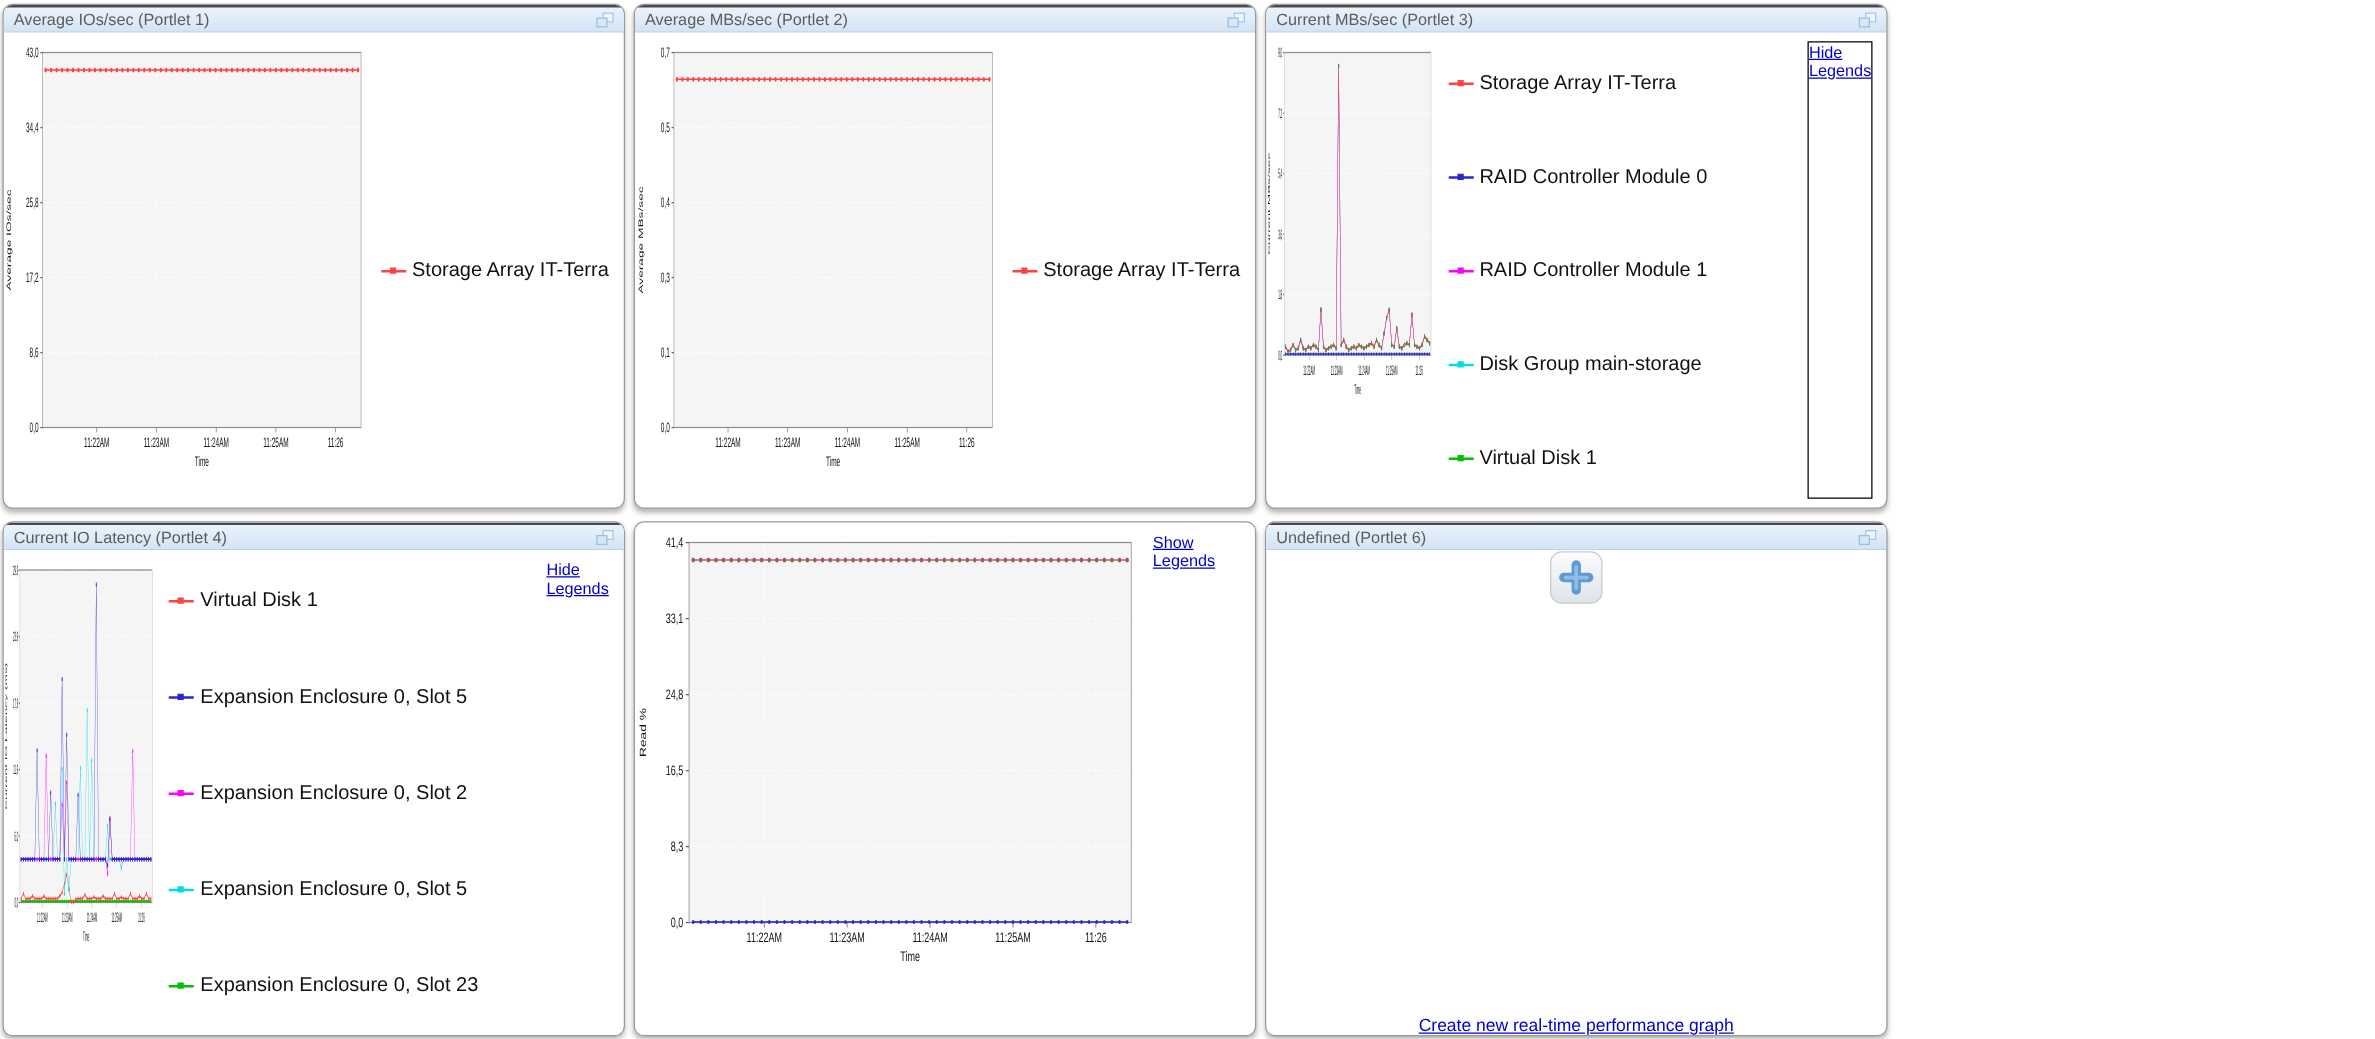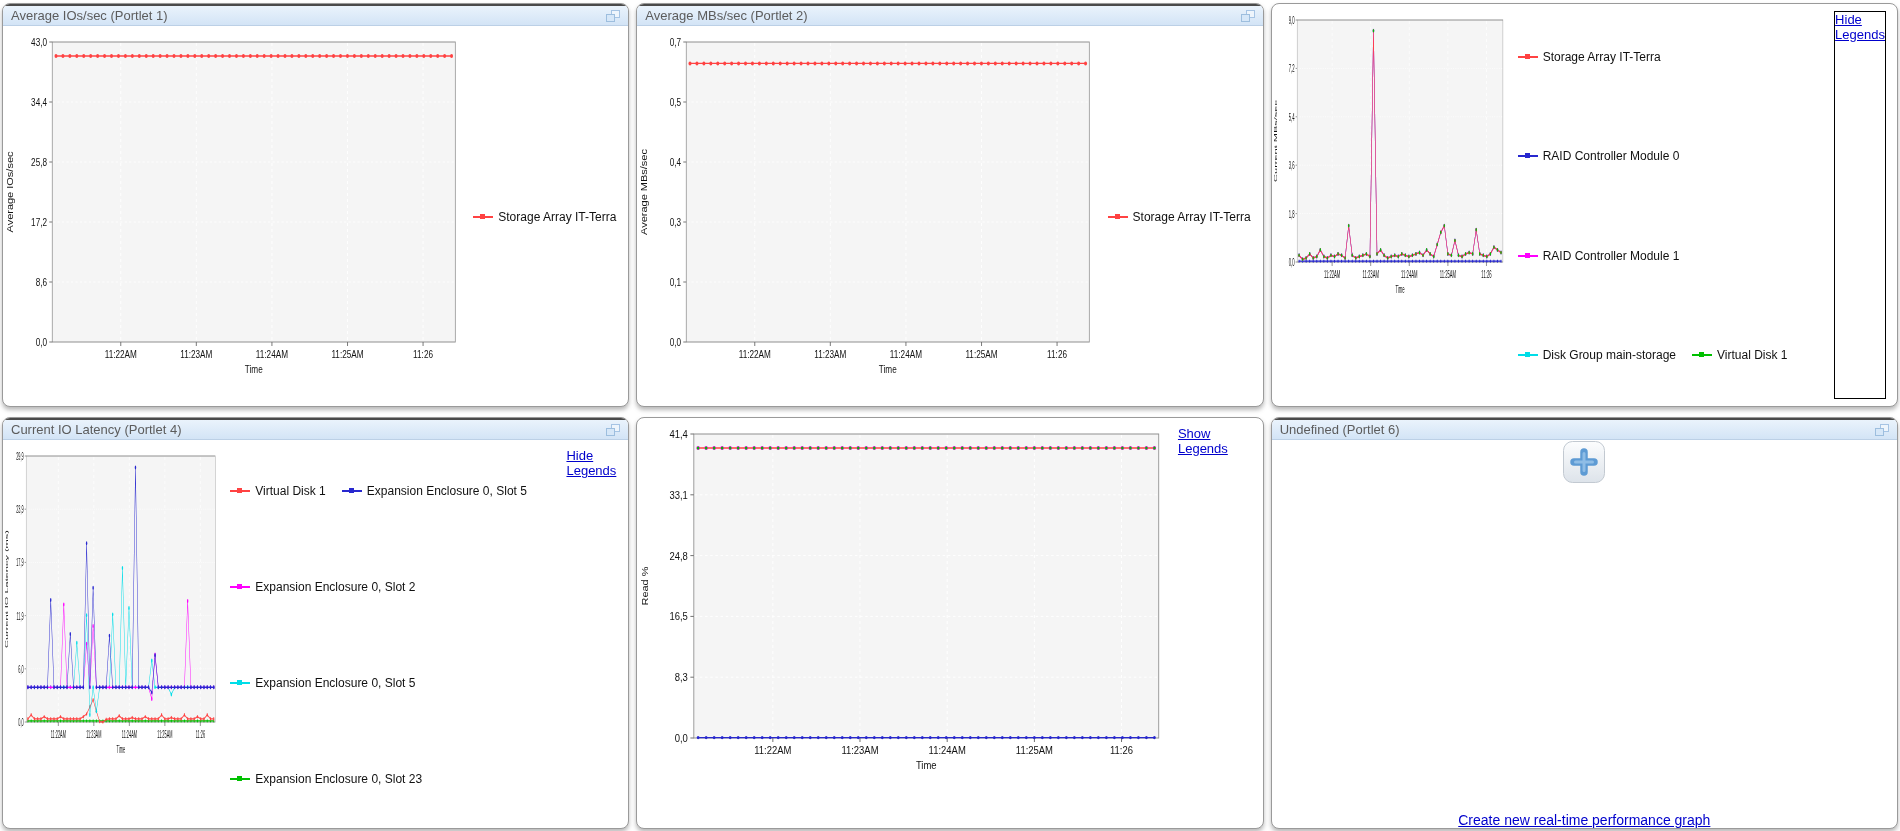--- a/index.html
+++ b/index.html
@@ -1,18 +1,18 @@
 <!DOCTYPE html>
 <html><head>
 <meta charset="utf-8">
 <style>
   * { margin:0; padding:0; box-sizing:border-box; }
   html,body { background:#ffffff; font-family:"Liberation Sans", sans-serif; }
   .grid {
-    width:1900px; height:831px; padding:3px 2px;
+    width:1512px; height:831px; padding:3px 2px;
     display:grid; grid-template-columns:1fr 1fr 1fr; grid-template-rows:404px 412px;
     column-gap:7px; row-gap:10px;
   }
   .portlet {
     border:1px solid #9a9a9a; border-radius:8px; overflow:hidden;
     background:#ffffff; box-shadow:0 3px 4px rgba(100,100,100,.45);
     display:flex; flex-direction:column;
   }
   .ptitle {
     height:22px; flex:0 0 22px; display:flex; align-items:center; justify-content:space-between;
@@ -21,21 +21,21 @@
     font-size:13px; color:#5c5c5c; cursor:move;
   }
   .picon { position:relative; width:14px; height:12px; cursor:pointer; }
   .pi-b { position:absolute; right:0; top:0; width:9px; height:8px; border:1px solid #a6c4e4; background:#eef5fc; }
   .pi-f { position:absolute; left:0; bottom:0; width:9px; height:8px; border:1px solid #9dbede; background:#d6e7f8; }
   .pbody { flex:1; display:flex; flex-direction:row; padding-top:4px; }
   svg.chart { display:block; width:100%; }
   .tick { font:11px "Liberation Sans", sans-serif; fill:#111111; }
   .legend {
     display:flex; flex-wrap:wrap; column-gap:16px; row-gap:6px;
-    padding:2px 12px 4px; font-size:12px; color:#111;
+    padding:2px 12px 4px; font-size:16px; color:#111;
   }
   .legend.center { justify-content:center; }
   .leg { display:inline-flex; align-items:center; gap:5px; white-space:nowrap; }
   .sw { position:relative; width:20px; height:2px; display:inline-block; }
   .swd { position:absolute; left:7px; top:-2px; width:5px; height:5px; display:inline-block; }
   .leg-link {
     display:inline-block; margin:4px 12px 8px; font-size:13px;
     color:#0000cc; text-decoration:underline; cursor:pointer; width:max-content;
   }
   .leg-link.focused { outline:1px solid #000000; }
@@ -272,20 +272,27 @@
             <span class="sw" style="background: rgb(255, 66, 66);">
               <span class="swd" style="background: rgb(255, 66, 66);"></span>
             </span>
             <span>Storage Array IT-Terra</span>
           </span>
         </div>
     </div>
   </div>
 
   <div class="portlet">
+    <div class="ptitle">
+      <span>Current MBs/sec (Portlet 3)</span>
+      <span class="picon">
+          <span class="pi-b"></span>
+          <span class="pi-f"></span>
+        </span>
+    </div>
     <div class="pbody">
       <svg class="chart" viewBox="0 0 614 294" preserveAspectRatio="none" style="height: 294px;">
           <rect x="66" y="12" width="540" height="242" fill="#f5f5f5" stroke="#8f8f8f"></rect>
           <line x1="62" x2="66" y1="12" y2="12" stroke="#666"></line>
           <text x="59" y="16" text-anchor="end" class="tick">9,0</text>
           <line x1="67" x2="605" y1="60.4" y2="60.4" stroke="#ffffff" stroke-dasharray="3,3"></line>
           <line x1="62" x2="66" y1="60.4" y2="60.4" stroke="#666"></line>
           <text x="59" y="64.4" text-anchor="end" class="tick">7,2</text>
           <line x1="67" x2="605" y1="108.8" y2="108.8" stroke="#ffffff" stroke-dasharray="3,3"></line>
           <line x1="62" x2="66" y1="108.8" y2="108.8" stroke="#666"></line>

